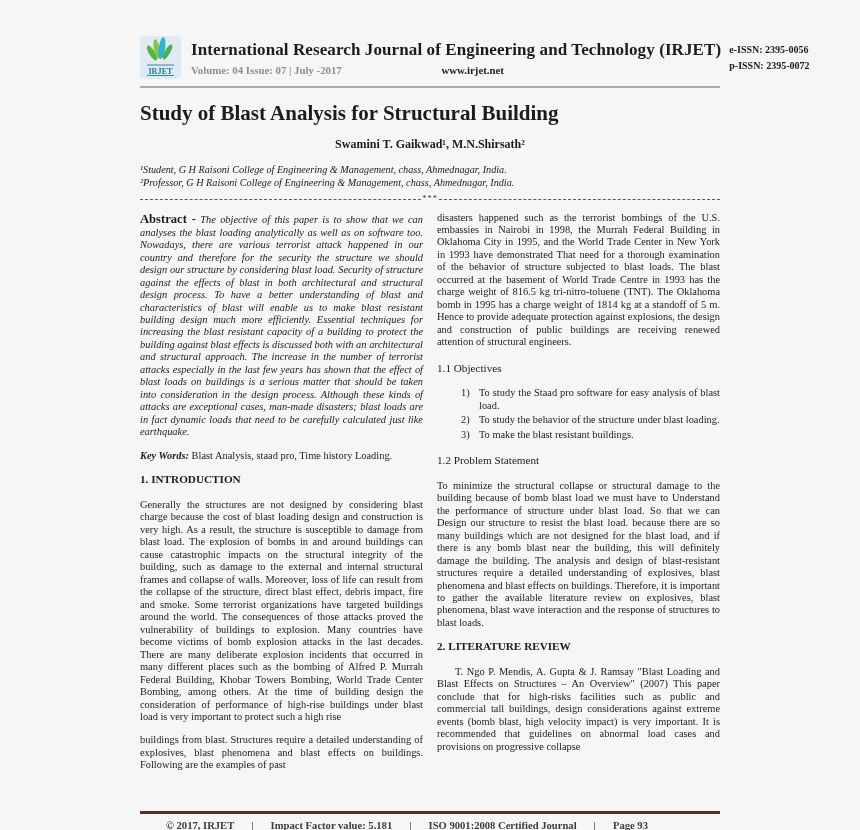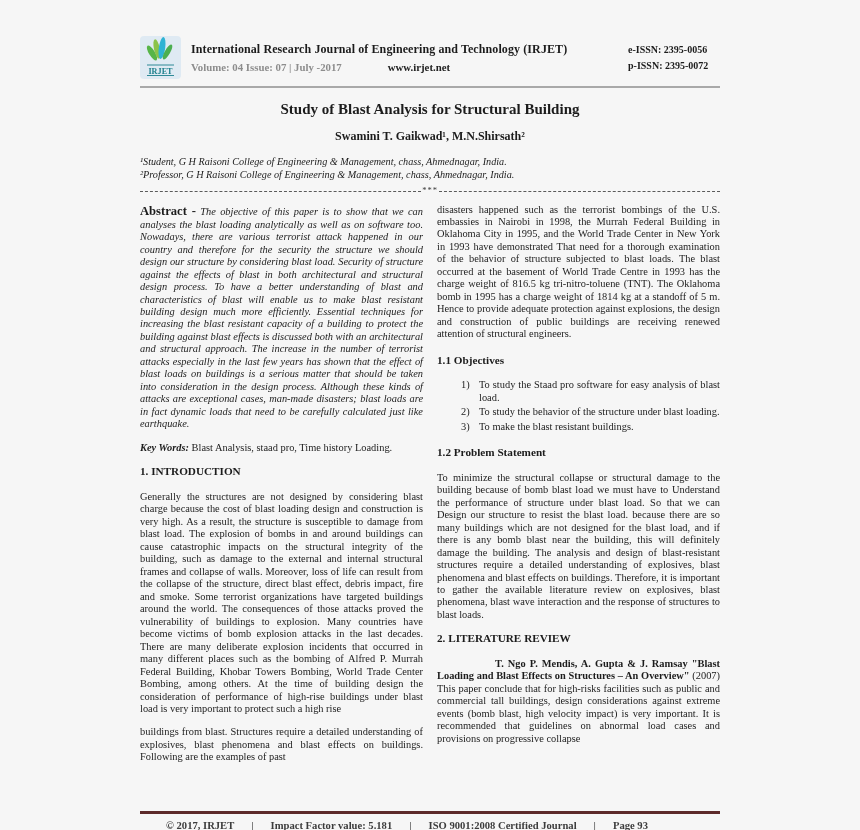--- a/index.html
+++ b/index.html
@@ -10,52 +10,52 @@
     color:#1c1c1c;
     position:relative;
     overflow:hidden;
   }
   .page { width:580px; margin:0 auto; padding-top:36px; }
 
   
   .hdr { display:flex; align-items:center; border-bottom:2px solid #a9a9a9; padding-bottom:7px; }
   .logo { width:41px; height:43px; flex:0 0 41px; }
   .hdr-mid { flex:1; padding:0 8px 0 10px; }
-  .journal-title { font-weight:bold; font-size:12px; letter-spacing:.1px; white-space:nowrap; }
+  .journal-title { font-weight:bold; font-size:17px; letter-spacing:.1px; white-space:nowrap; }
   .hdr-sub { display:flex; margin-top:4px; font-size:10.8px; font-weight:bold; }
   .vol { color:#8d8d8d; flex:1.2; white-space:nowrap; }
   .site { flex:1; text-align:center; color:#222; }
   .hdr-issn { flex:0 0 92px; display:flex; flex-direction:column; gap:5px; font-size:10px; font-weight:bold; text-align:left; }
 
   
-  .paper-title { text-align:center; font-weight:bold; font-size:15px; margin-top:13px; }
+  .paper-title { text-align:left; font-weight:bold; font-size:21px; margin-top:13px; }
   .authors { text-align:center; font-weight:bold; font-size:12px; margin-top:11px; }
   .affils { font-style:italic; font-size:10.2px; margin-top:11px; line-height:1.3; }
 
   
   .sep { display:flex; align-items:center; margin-top:5px; color:#3a3a3a; font-size:8.5px; }
   .sep::before,.sep::after { content:""; flex:1; border-top:1px dashed #5a5a5a; }
   .sep span { padding:0 1px; position:relative; top:-2px; letter-spacing:1px; }
 
   
   .cols { display:flex; gap:14px; margin-top:7px; }
   .col { width:283px; text-align:justify; font-size:10.4px; line-height:1.2; }
   .col p { margin-bottom:11px; }
   .abstract-lbl { font-weight:bold; font-style:normal; font-size:12.6px; }
   .abstract-txt { font-style:italic; }
   .kw-lbl { font-weight:bold; font-style:italic; }
   h2.sec { font-size:11.2px; font-weight:bold; margin:9px 0 12px 0; text-align:left; }
-  h2.secsub { font-size:11.2px; font-weight:bold; margin:13px 0 12px 0; text-align:left; }
+  h2.secsub { font-size:11.2px; font-weight:normal; margin:13px 0 12px 0; text-align:left; }
 
   ol.obj { list-style:none; counter-reset:obj; margin:0 0 12px 24px; }
   ol.obj li { counter-increment:obj; position:relative; padding-left:18px; margin-bottom:2px; }
   ol.obj li::before { content:counter(obj) ")"; position:absolute; left:0; }
 
   .lit p { text-indent:18px; }
-  .lit-lead { font-weight:bold;margin-left:40px; }
+  .lit-lead { font-weight:normal; }
 
   
   .footer { position:absolute; left:140px; top:811px; width:580px; border-top:3px solid #5d2b2b; padding-top:6px; }
   .footer-row { display:flex; font-size:10.6px; font-weight:bold; color:#3c3c3c; padding-left:26px; }
   .footer-row .fsep { margin:0 17px; color:#555; }
 </style>
 </head>
 <body>
 
 <div class="page">

